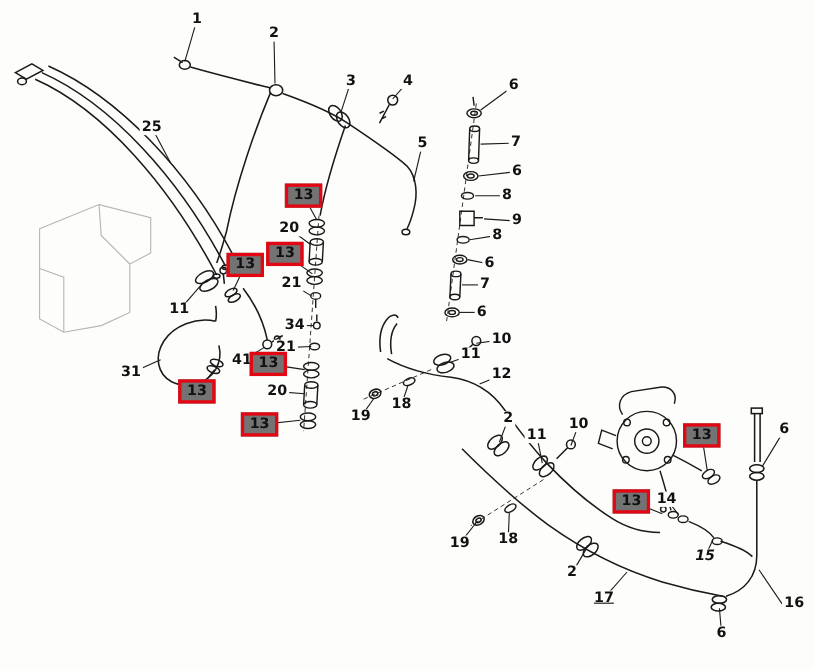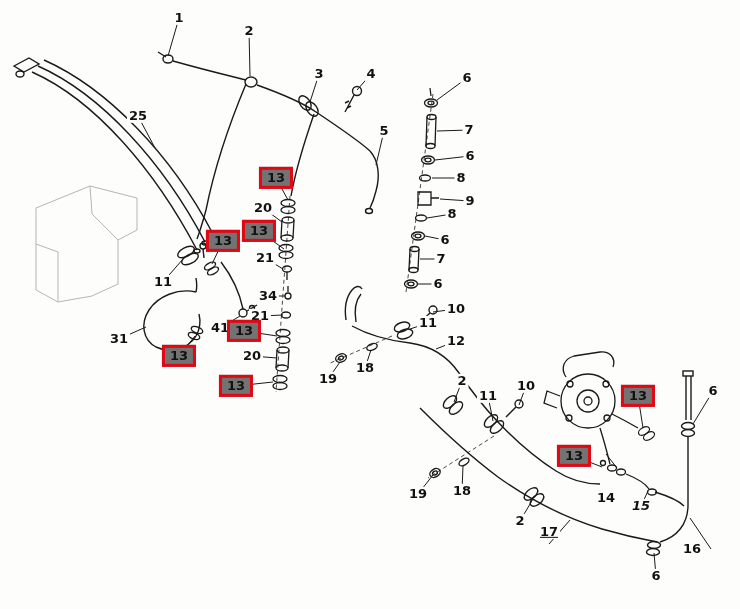--- a/index.html
+++ b/index.html
@@ -270,23 +270,23 @@
       <div class="callout" style="left: 456px; top: 341px;">12</div>
       <div class="callout highlighted" style="left: 236px; top: 386px;">13</div>
       <div class="callout" style="left: 328px; top: 379px;">19</div>
       <div class="callout" style="left: 365px; top: 368px;">18</div>
       <div class="callout" style="left: 462px; top: 381px;">2</div>
       <div class="callout" style="left: 488px; top: 396px;">11</div>
       <div class="callout" style="left: 526px; top: 386px;">10</div>
       <div class="callout highlighted" style="left: 638px; top: 396px;">13</div>
       <div class="callout" style="left: 713px; top: 391px;">6</div>
       <div class="callout highlighted" style="left: 574px; top: 456px;">13</div>
-      <div class="callout" style="left: 606px; top: 454px; margin-top: 44px;">14</div>
+      <div class="callout" style="left: 606px; top: 454px;">14</div>
       <div class="callout" style="left: 418px; top: 494px;">19</div>
       <div class="callout" style="left: 462px; top: 491px;">18</div>
       <div class="callout" style="left: 641px; top: 506px; font-style: italic;">15</div>
       <div class="callout" style="left: 520px; top: 521px;">2</div>
-      <div class="callout" style="left: 549px; top: 532px; text-decoration: underline;">17</div>
-      <div class="callout" style="left: 692px; top: 549px;">16</div>
+      <div class="callout" style="left: 549px; top: 544px; text-decoration: underline;">17</div>
+      <div class="callout" style="left: 722px; top: 549px;">16</div>
       <div class="callout" style="left: 656px; top: 576px;">6</div>
     </div>
 
 </div>
 
 </body></html>

